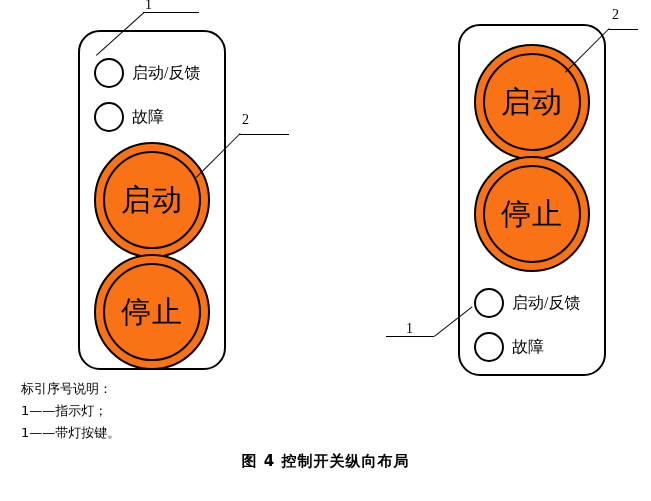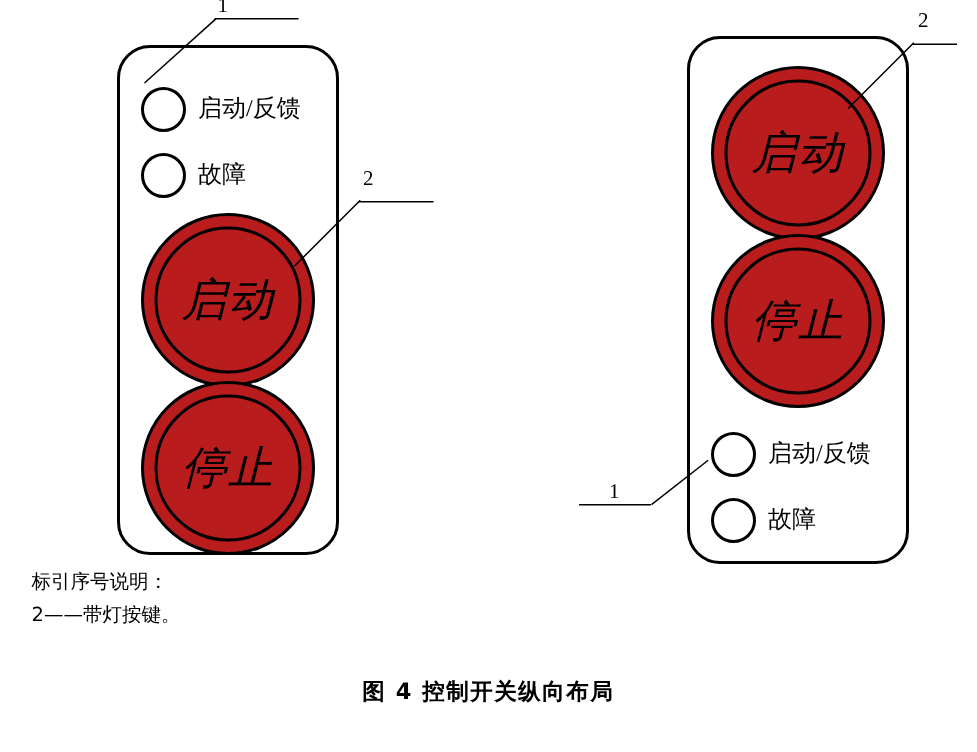--- a/index.html
+++ b/index.html
@@ -56,22 +56,21 @@
     white-space: nowrap;
     font-family: Liberation Serif, serif;
   }
   .btn {
     position: absolute;
     width: 116px;
     height: 116px;
     border: 2px solid #000;
     border-radius: 50%;
     box-sizing: border-box;
-    background: #b91c1c;
-    font-style: italic;
+    background: #f97316;
   }
   .btn-inner {
     position: absolute;
     left: 7px;
     top: 7px;
     right: 7px;
     bottom: 7px;
     border: 2px solid #000;
     border-radius: 50%;
     box-sizing: border-box;
@@ -178,18 +177,19 @@
   <div class="leader" style="left:565px; top:72px; width:62px; transform:rotate(-45deg);"></div>
   <div class="leader" style="left:608px; top:29px; width:30px;"></div>
   <div class="callout" style="left:612px; top:8px;">2</div>
 
   <div class="leader" style="left:434px; top:336px; width:48px; transform:rotate(-38deg);"></div>
   <div class="leader" style="left:386px; top:336px; width:48px;"></div>
   <div class="callout" style="left:406px; top:322px;">1</div>
 
   <div class="legend">
     <div>标引序号说明：</div>
-    <div>2——带灯按键。</div>
+    <div>1——指示灯；</div>
+    <div>1——带灯按键。</div>
   </div>
 
   <div class="figcaption">图 4   控制开关纵向布局</div>
 
 </div>
 
 </body></html>

